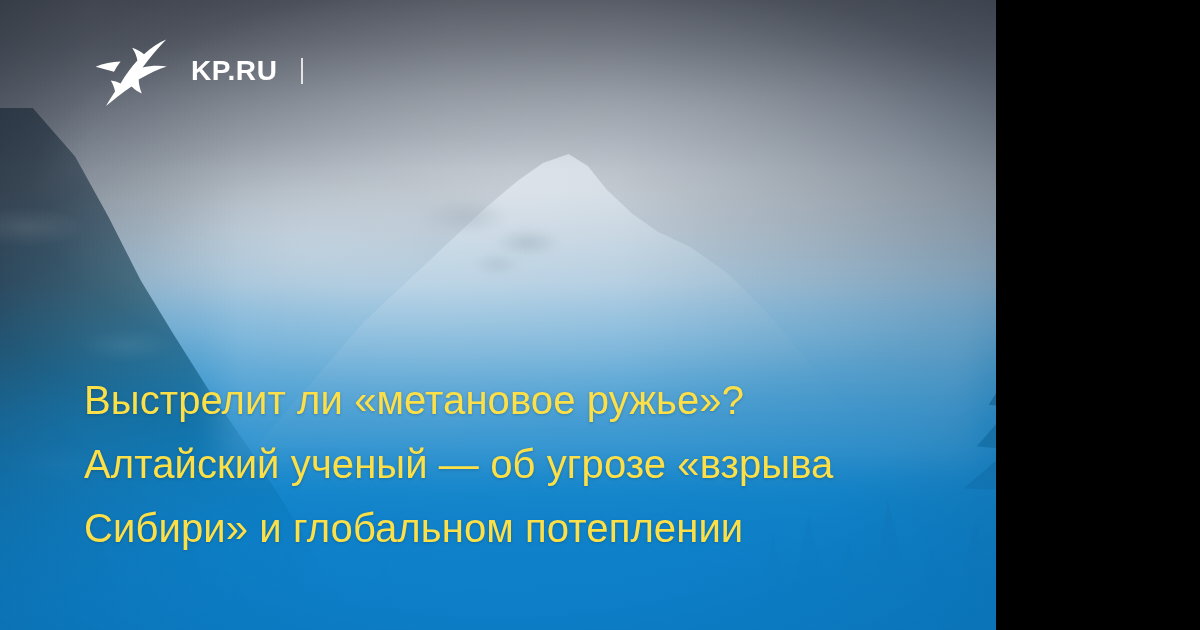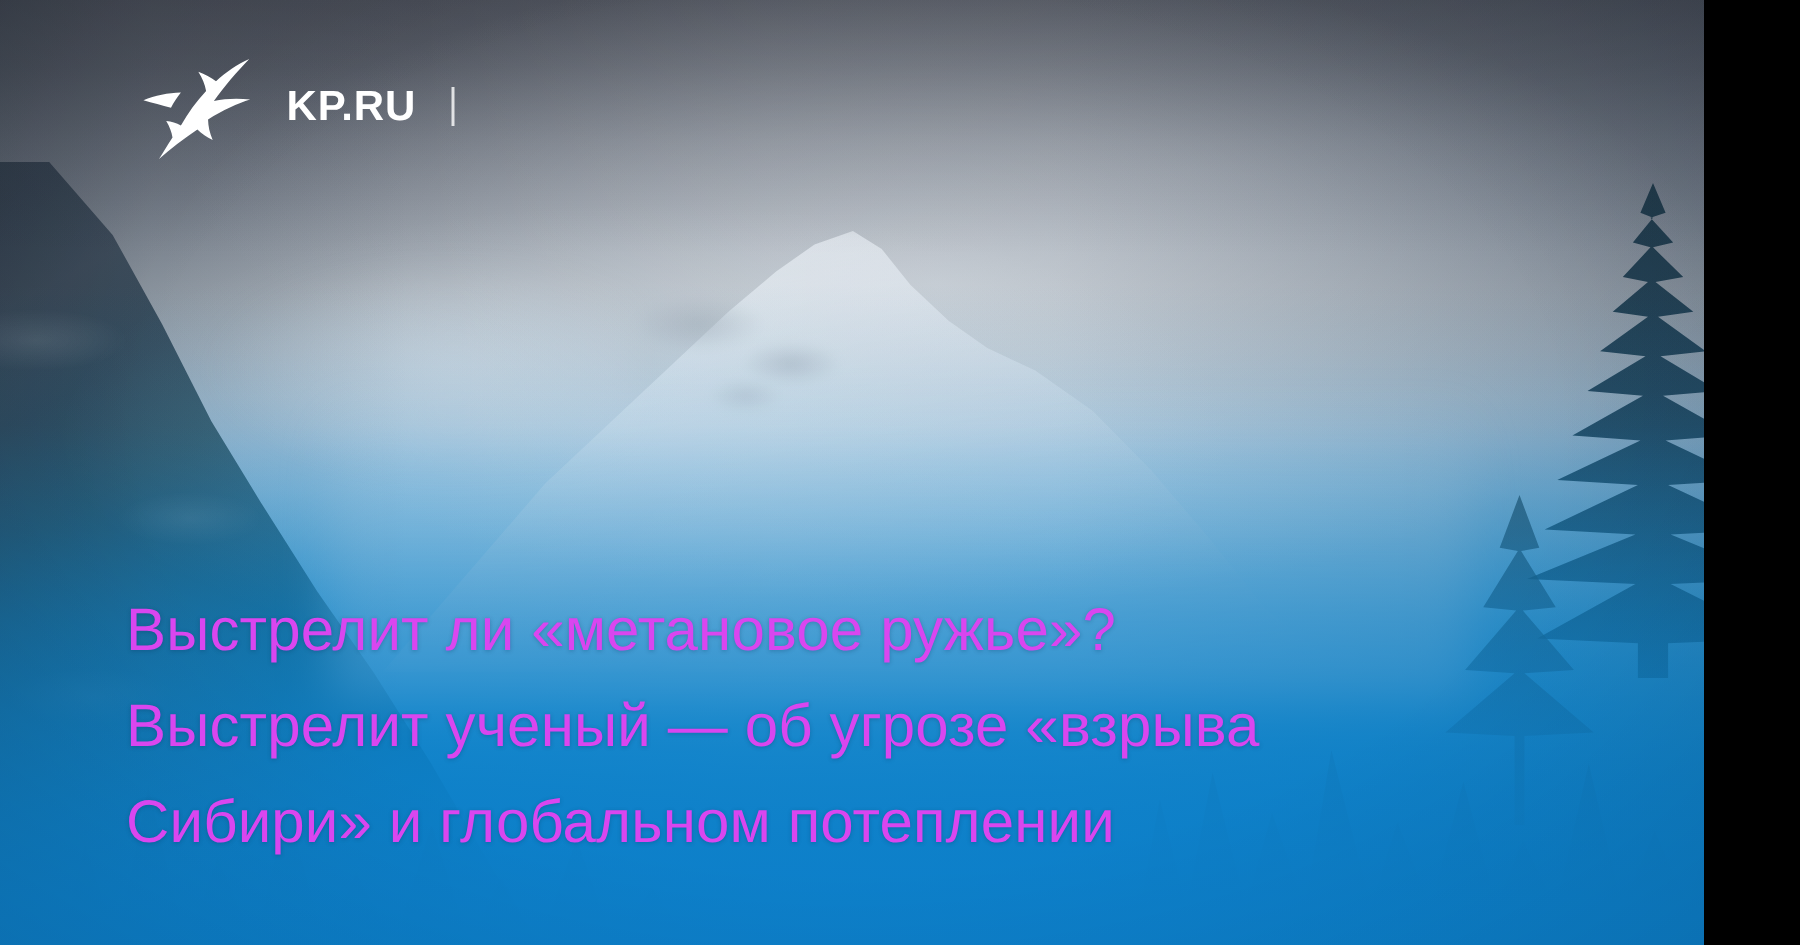--- a/index.html
+++ b/index.html
@@ -5,21 +5,21 @@
   * { margin:0; padding:0; box-sizing:border-box; }
   html, body {
     width:1200px; height:630px;
     overflow:hidden;
     background:#000;
     font-family:"Liberation Sans","DejaVu Sans",sans-serif;
   }
 
   #card {
     position:relative;
-    width:1136px; height:630px;
+    width:996px; height:630px;
     overflow:hidden;
   }
 
   
   .layer { position:absolute; inset:0; }
 
   
   .sky {
     background:
       linear-gradient(180deg,
@@ -233,23 +233,23 @@
     display:inline-block;
   }
   #section-name {
     font-size:25px; font-weight:normal; line-height:1;
     color:#ffffff; letter-spacing:0.2px;
   }
 
   
   #headline {
     position:absolute;
-    left:84px; top:388px; width:1010px;
+    left:84px; top:368px; width:1010px;
     z-index:20;
-    color:#d946ef;
+    color:#fde047;
   }
   #headline .hl-line {
     font-size:40px;
     font-weight:normal;
     line-height:64px;
     letter-spacing:0.1px;
     white-space:nowrap;
     text-shadow:0 1px 3px rgba(8,48,80,0.28);
   }
 </style>
@@ -297,17 +297,17 @@
     </svg>
 
     <div id="brand">
       <span id="brand-name">KP.RU</span>
       <span id="brand-sep"></span>
     </div>
   </div>
 
   <div id="headline">
     <div class="hl-line">Выстрелит ли «метановое ружье»?</div>
-    <div class="hl-line">Выстрелит ученый — об угрозе «взрыва</div>
+    <div class="hl-line">Алтайский ученый — об угрозе «взрыва</div>
     <div class="hl-line">Сибири» и глобальном потеплении</div>
   </div>
 
 </div>
 
 </body></html>

